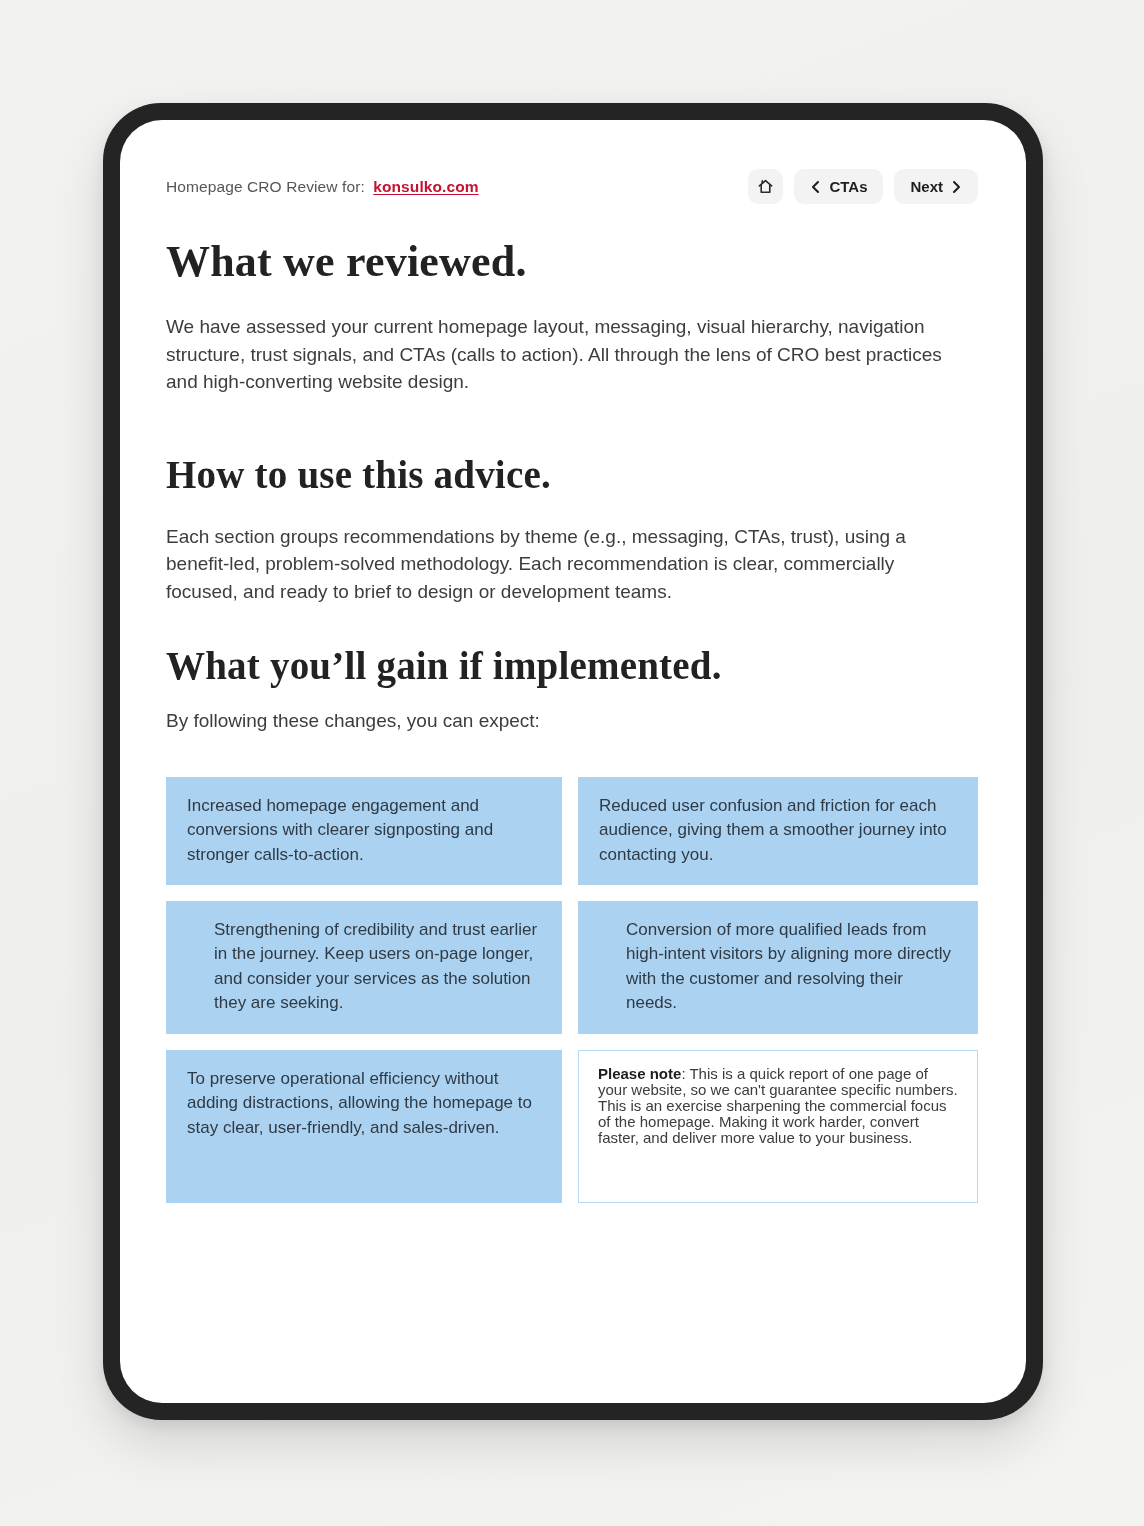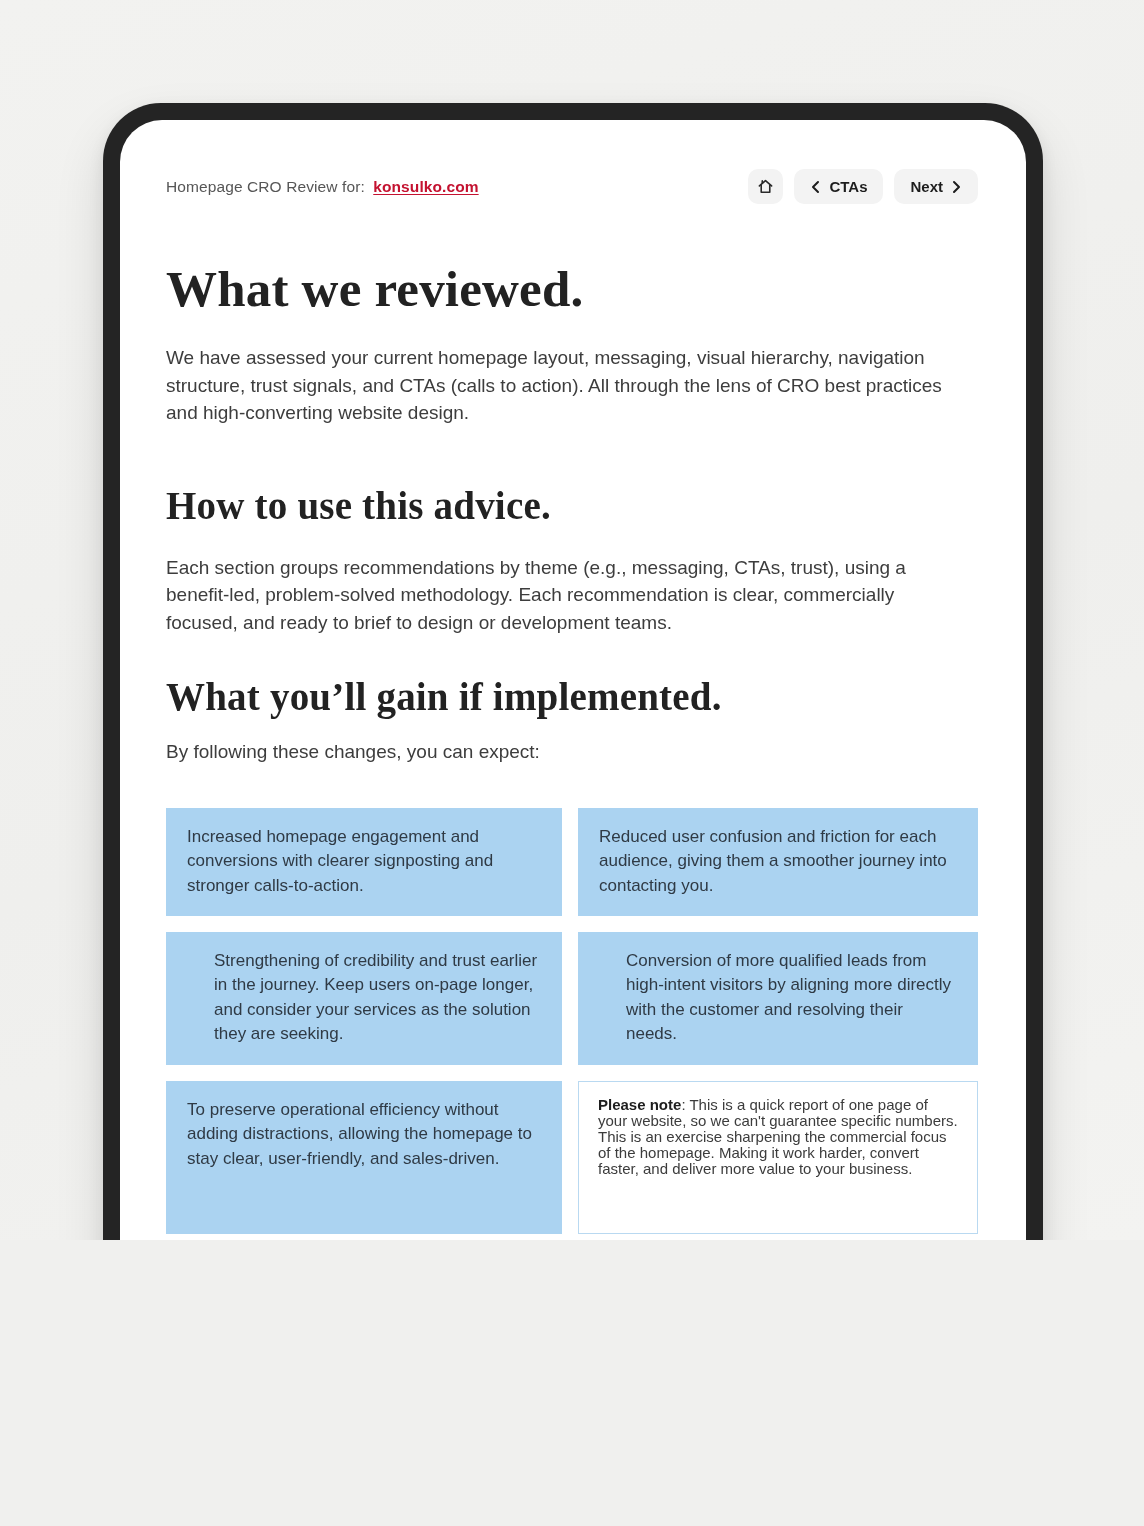--- a/index.html
+++ b/index.html
@@ -3,21 +3,21 @@
 <meta charset="utf-8">
 <style>
   * { box-sizing: border-box; margin: 0; padding: 0; }
   html, body { width: 1144px; height: 1526px; }
   body {
     font-family: "Liberation Sans", sans-serif;
     background: #f0f0ee;
   }
   .stage {
     position: relative;
-    width: 1144px; height: 1240px;
+    width: 1144px; height: 1526px;
     background: linear-gradient(160deg, #f2f2f0 0%, #efefed 55%, #f3f3f1 100%);
     overflow: hidden;
   }
   .tablet {
     position: absolute; left: 103px; top: 103px;
     width: 940px; height: 1317px;
     background: #242424;
     border-radius: 58px;
     box-shadow: 0 24px 50px rgba(0,0,0,.12), 0 6px 16px rgba(0,0,0,.08);
   }
@@ -51,21 +51,21 @@
     font-size: 15px; font-weight: 700; color: #1d1d1d;
     cursor: pointer;
   }
   .btn-icon { width: 35px; padding: 0; justify-content: center; }
   .chev, .home-svg { display: inline-flex; }
   
   .serif {
     font-family: "Liberation Serif", serif;
     font-weight: 700; color: #222222; letter-spacing: .2px;
   }
-  .h1 { font-size: 51px; margin-top: 56px; }
+  .h1 { font-size: 44px; margin-top: 32px; }
   .h2 { font-size: 39px; margin-top: 56px; }
   .h3 { font-size: 39px; margin-top: 38px; }
   .body-p {
     font-size: 19px; line-height: 27.5px; color: #3d3d3d;
     margin-top: 26px; max-width: 805px;
   }
   .lead { margin-top: 19px; }
   
   .benefits {
     display: grid;

